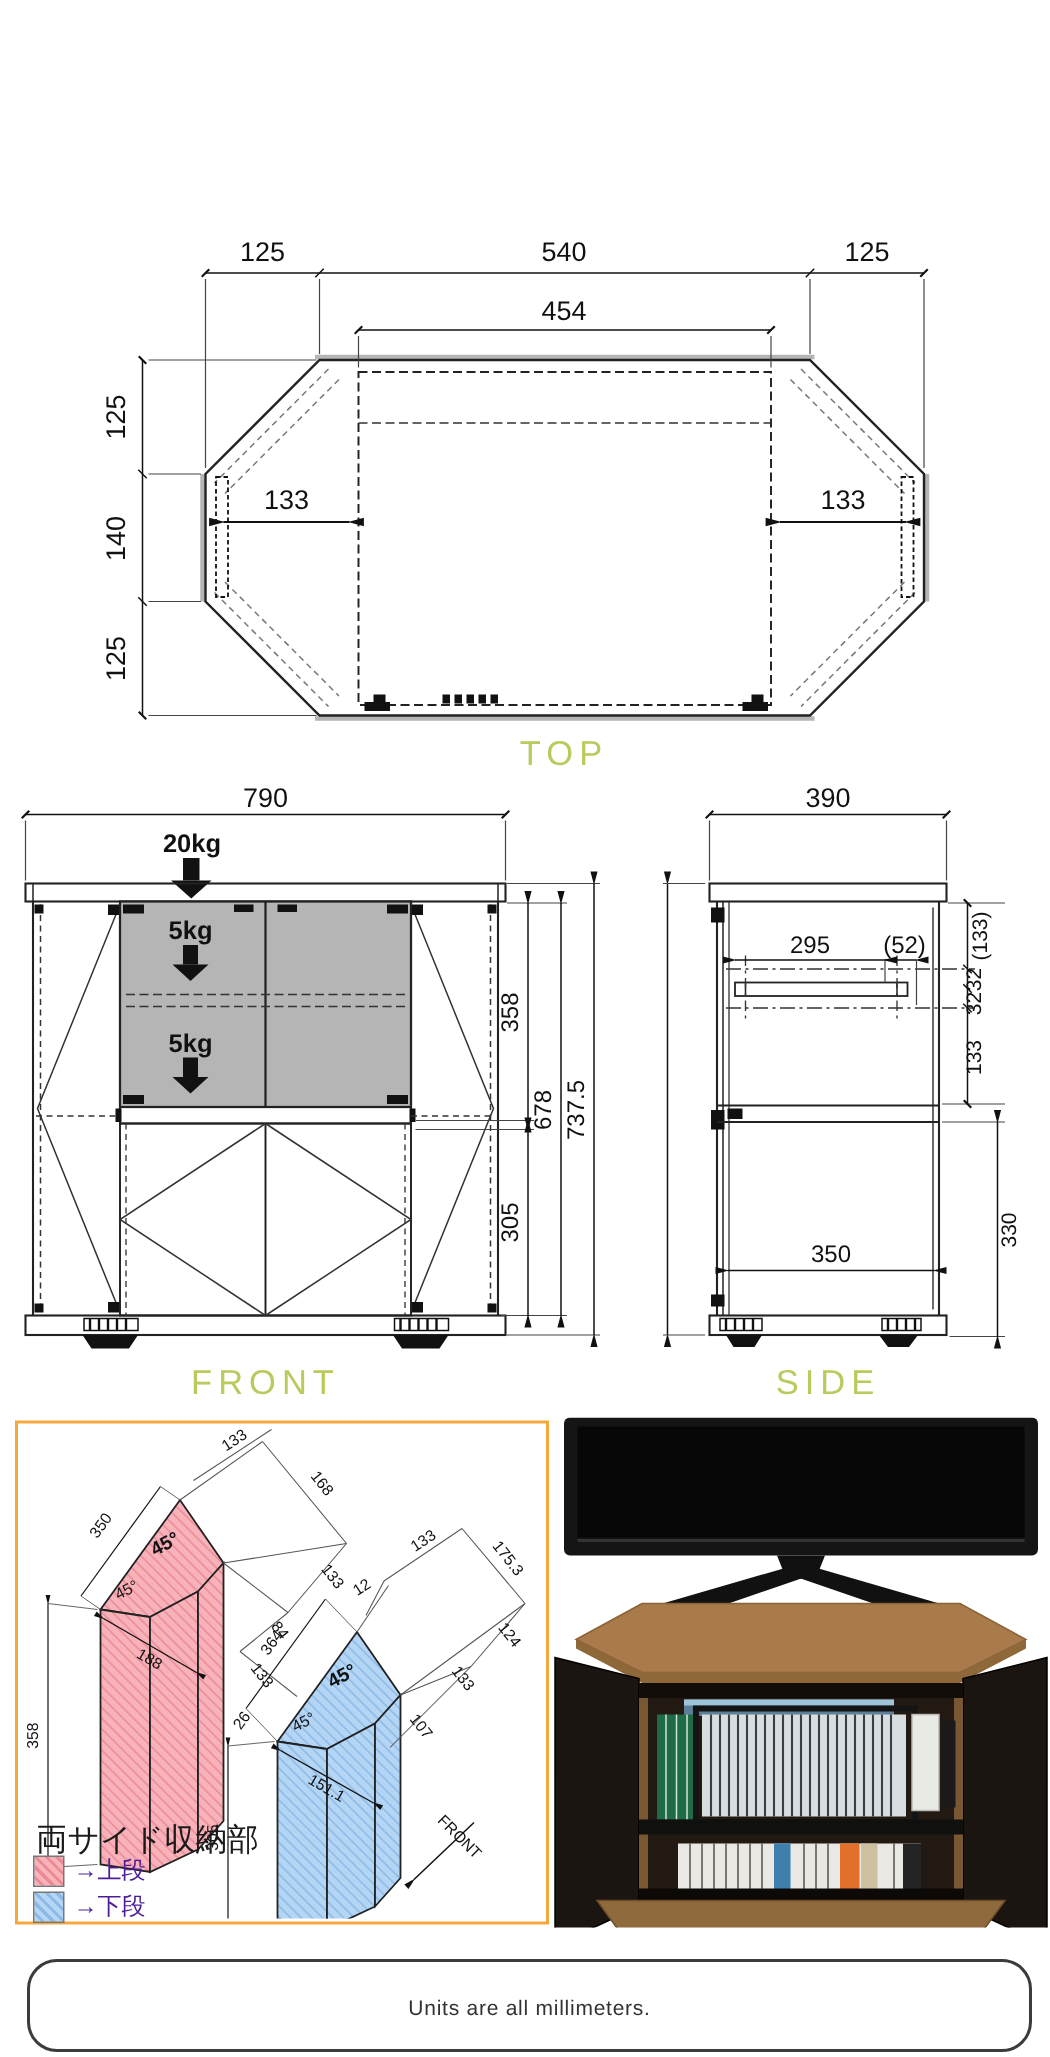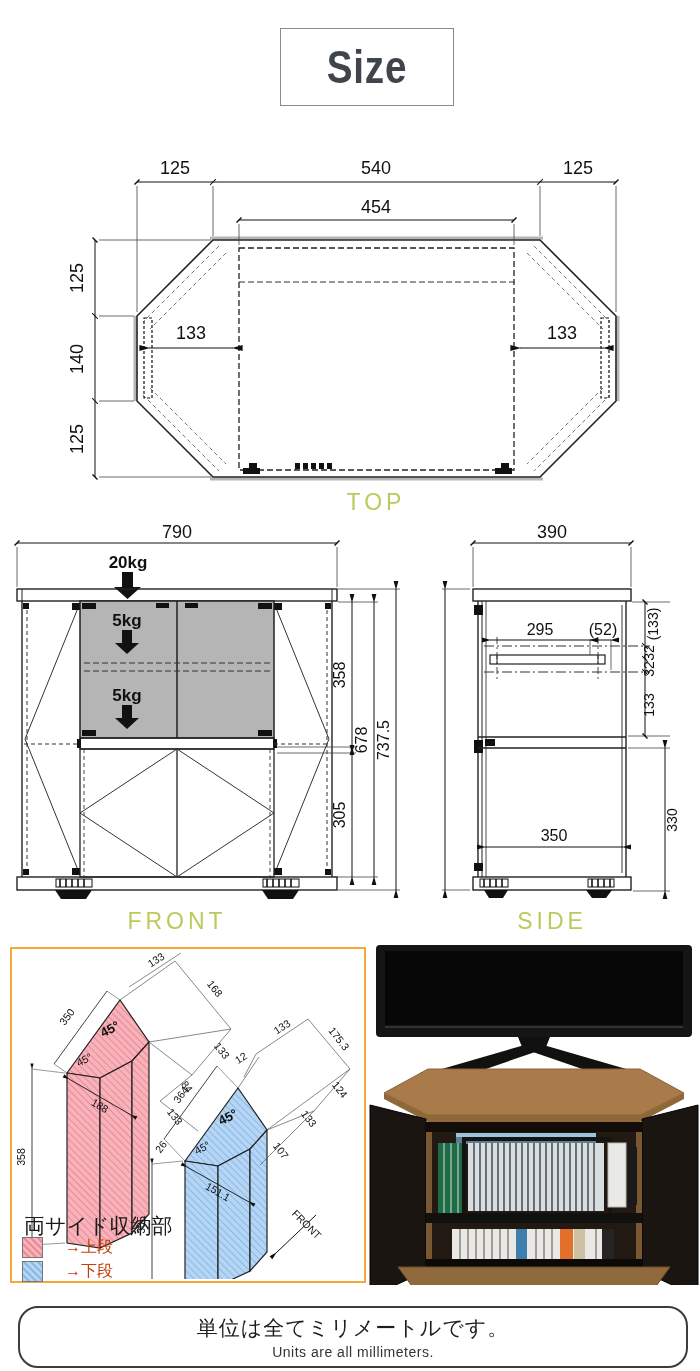--- a/index.html
+++ b/index.html
@@ -18,36 +18,33 @@
   .viewlab{font-size:23px;fill:#bcc95c;letter-spacing:4px;}
   .kg{font-size:17px;font-weight:bold;}
   .iso-num{font-size:10.5px;}
   .iso-ang{font-size:13px;font-weight:bold;}
   
   #iso-box{left:10px;top:947px;width:352px;height:332px;border:2px solid #f5a83e;background:#fff;}
   .legend-row{position:absolute;display:flex;align-items:center;gap:6px;}
   .swatch{width:19px;height:19px;border:1px solid #777;}
   .swatch.red{background:repeating-linear-gradient(45deg,#f7b2ba 0 3px,#ec8a96 3px 5px);}
   .swatch.blue{background:repeating-linear-gradient(45deg,#b4d6f4 0 3px,#8cb9e6 3px 5px);}
-  .legend-txt{font-size:16px;color:#c2410c;margin-left:16px;}
+  .legend-txt{font-size:16px;color:#4c1d95;}
   #legend-title{position:absolute;left:12px;top:263px;font-size:21px;color:#1a1a1a;}
   
   #footer-banner{left:18px;top:1306px;width:666px;height:58px;border:2px solid #3c3c3c;border-radius:20px;
                  display:flex;flex-direction:column;align-items:center;justify-content:center;background:#fff;}
   #footer-jp{font-size:21px;color:#1c1c1c;letter-spacing:1px;}
   #footer-en{font-size:14px;color:#333;letter-spacing:.5px;margin-top:2px;}
 </style>
 </head>
 <body>
 
 <div id="page">
 
-  <div class="abs" id="title-box">
-    <span>Size</span>
-  </div>
 
   <svg class="abs" style="left:0;top:140px" width="700" height="385" viewBox="0 0 700 385">
     <defs>
       <marker id="tT" markerWidth="8" markerHeight="8" refX="4" refY="4" orient="auto">
         <path d="M1.5,6.5 L6.5,1.5" stroke="#111" stroke-width="1.4"></path>
       </marker>
       <marker id="tA" markerWidth="10" markerHeight="8" refX="1" refY="3" orient="auto-start-reverse">
         <path d="M0,3 L9,0.6 L9,5.4 Z" fill="#111"></path>
       </marker>
     </defs>
@@ -577,17 +574,16 @@
     <rect x="192" y="284" width="13" height="38" fill="#e2702a"></rect>
     <rect x="206" y="284" width="11" height="38" fill="#cdc0a0"></rect>
     <rect x="234" y="284" width="12" height="38" fill="#242424"></rect>
     <rect x="58" y="314" width="216" height="8" fill="#0c0906"></rect>
 
     <polygon points="30,322 302,322 286,344 46,344" fill="#8f6a3c" stroke="#6e4d28" stroke-width="1"></polygon>
     <ellipse cx="166" cy="350" rx="130" ry="5" fill="#e3e3e3"></ellipse>
   </svg>
 
   <div class="abs" id="footer-banner">
-    <div id="footer-jp">単位は全てミリメートルです。</div>
     <div id="footer-en">Units are all millimeters.</div>
   </div>
 
 </div>
 
 </body></html>

